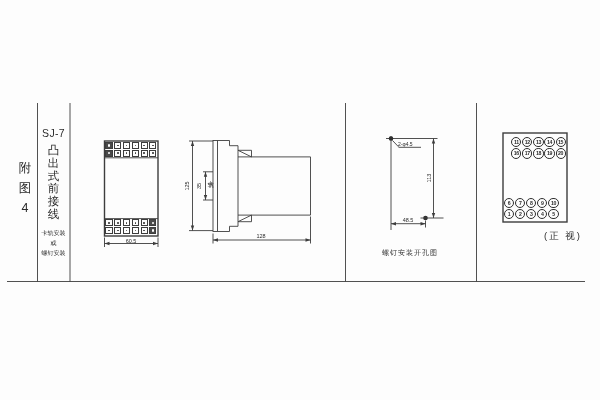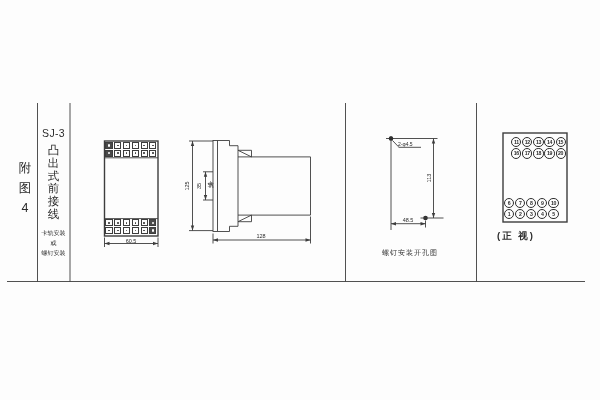--- a/index.html
+++ b/index.html
@@ -112,21 +112,21 @@
       <rect class="thick" x="503" y="133" width="64" height="89"></rect>
     </g>
   </svg>
 
   <div class="abs vcol fig-label">
     <span>附</span>
     <span>图</span>
     <span>4</span>
   </div>
 
-  <div class="abs model">SJ-3</div>
+  <div class="abs model">SJ-7</div>
 
   <div class="abs vcol title-col">
     <span>凸</span>
     <span>出</span>
     <span>式</span>
     <span>前</span>
     <span>接</span>
     <span>线</span>
   </div>
 
@@ -202,15 +202,15 @@
       <span class="tcirc">10</span>
     </div>
   <div class="abs trow" style="left:504px;top:209px;">
       <span class="tcirc">1</span>
       <span class="tcirc">2</span>
       <span class="tcirc">3</span>
       <span class="tcirc">4</span>
       <span class="tcirc">5</span>
     </div>
 
-  <div class="abs front-caption" style="left:482px;top:229.5px;width:68px;font-weight:bold;">(正 视)</div>
+  <div class="abs front-caption" style="left:529px;top:229.5px;width:68px;">(正 视)</div>
 
 </div>
 
 </body></html>

